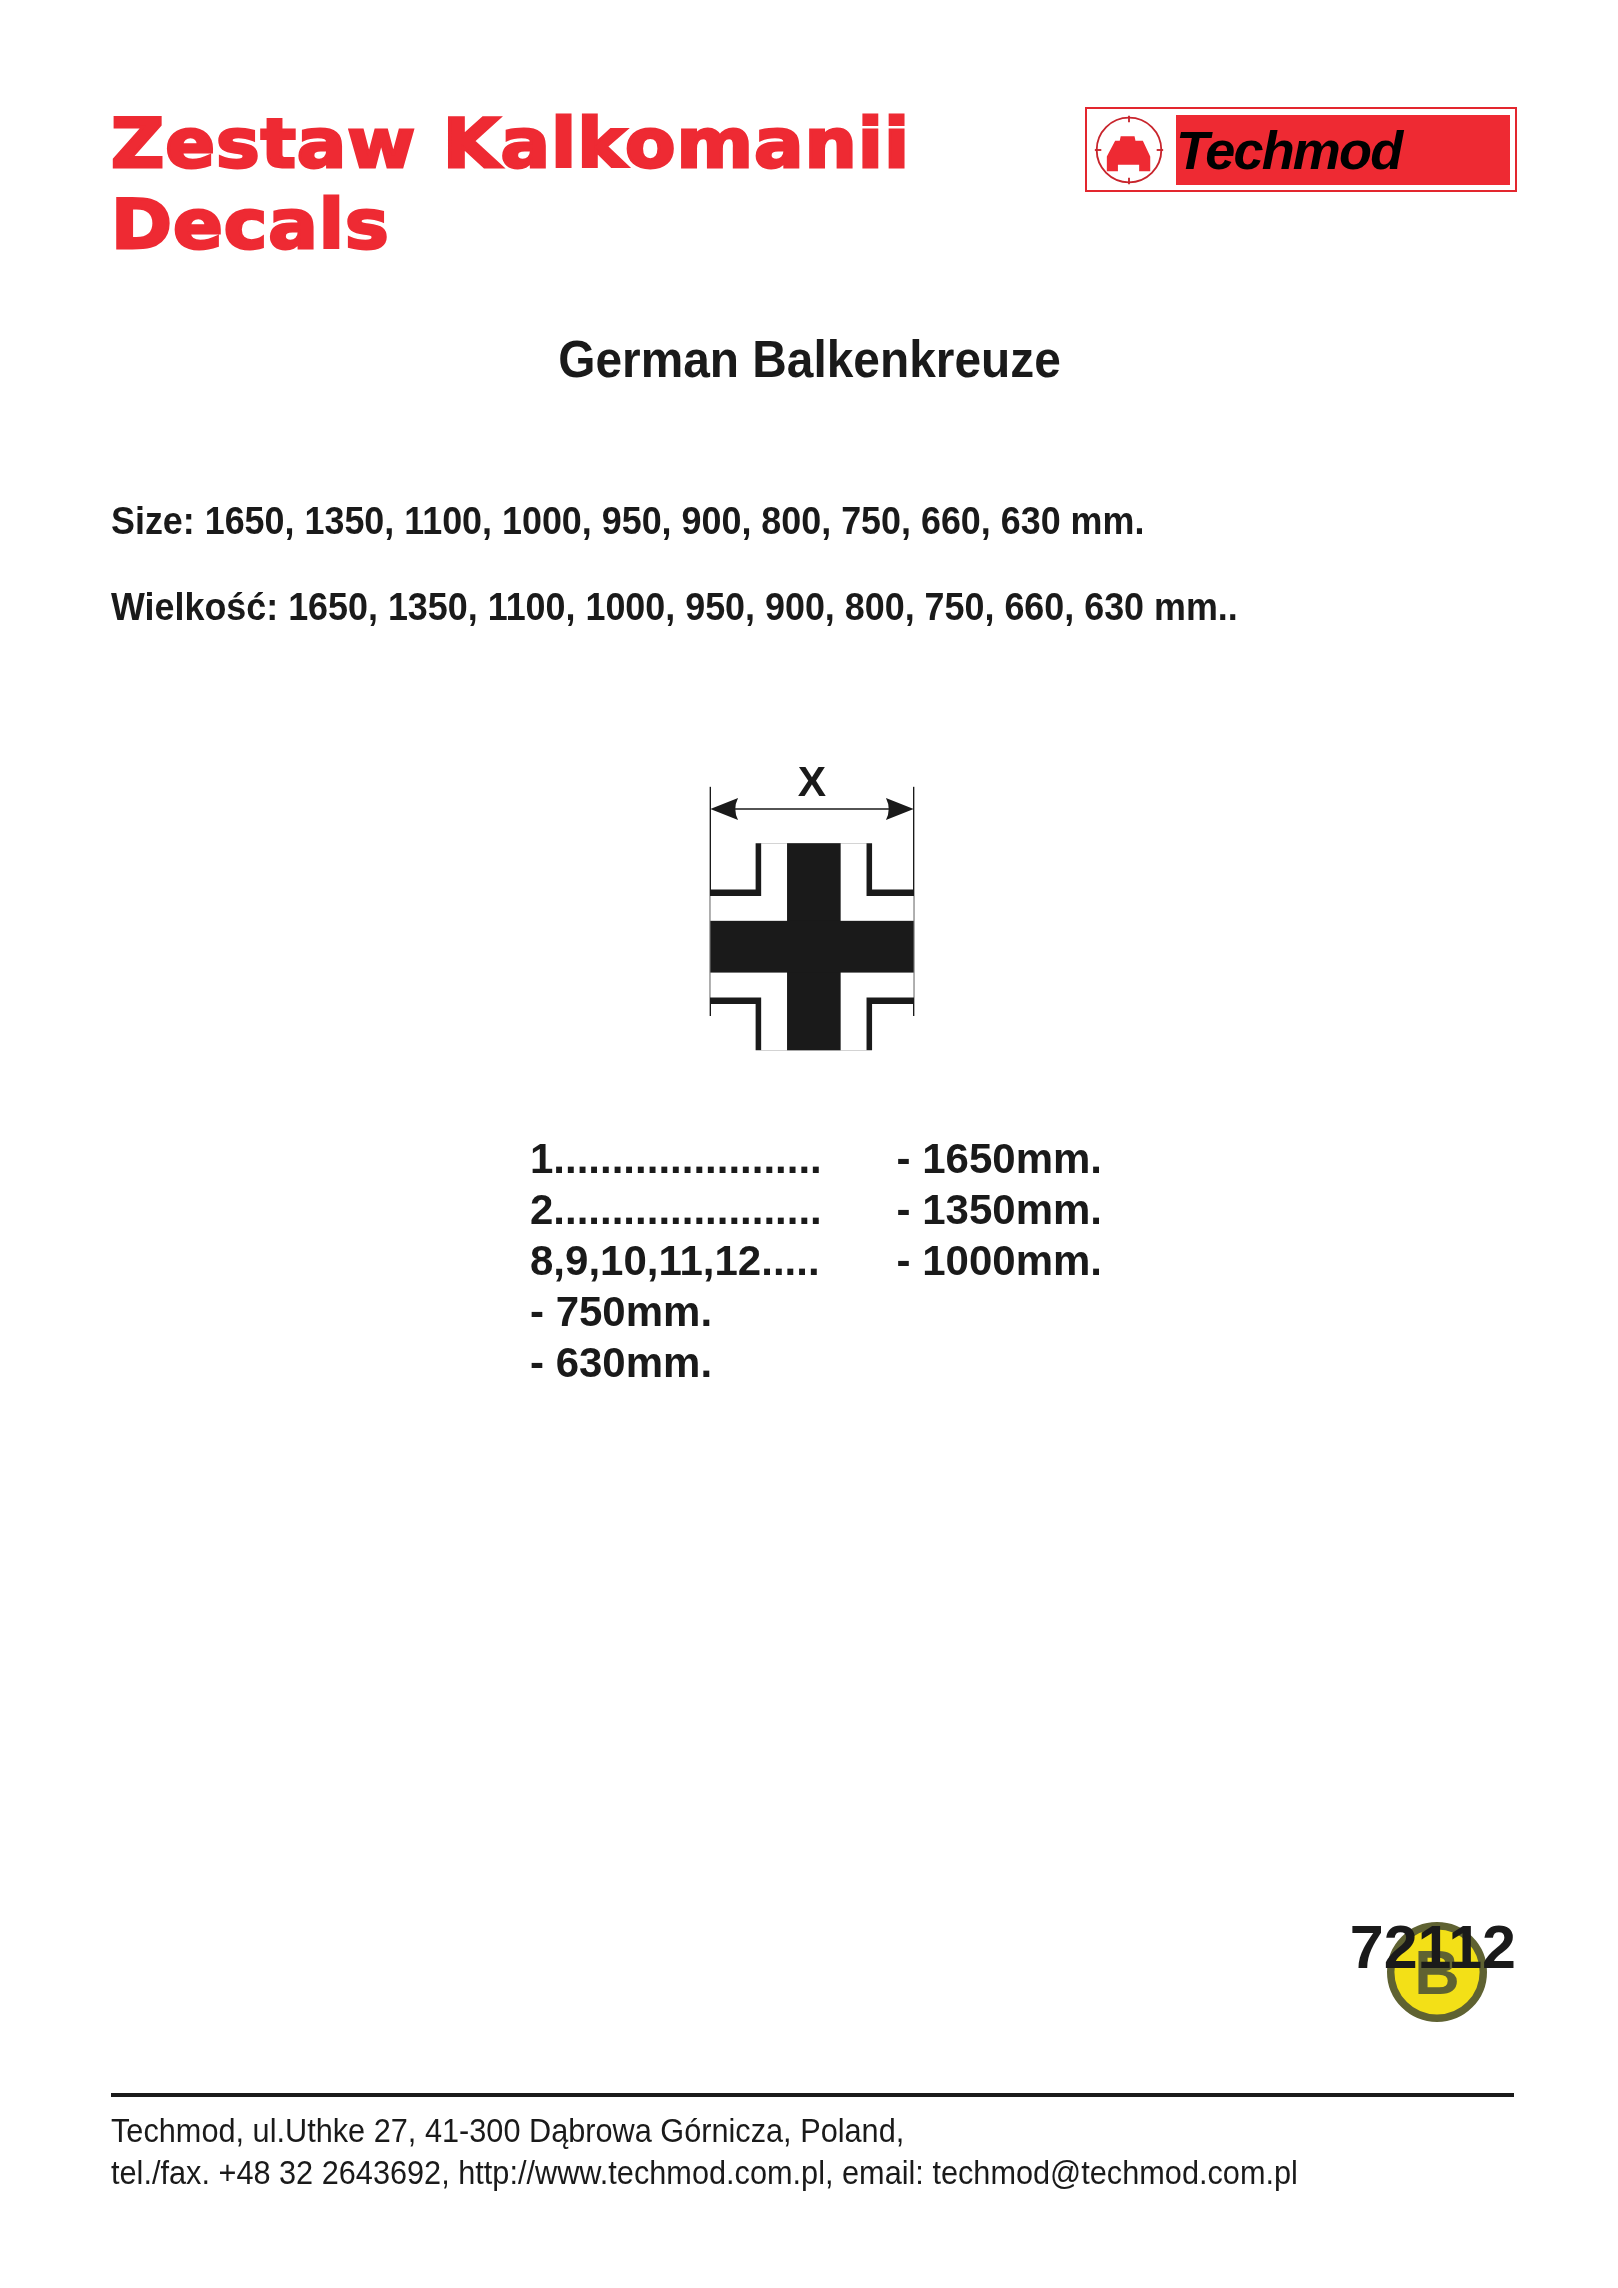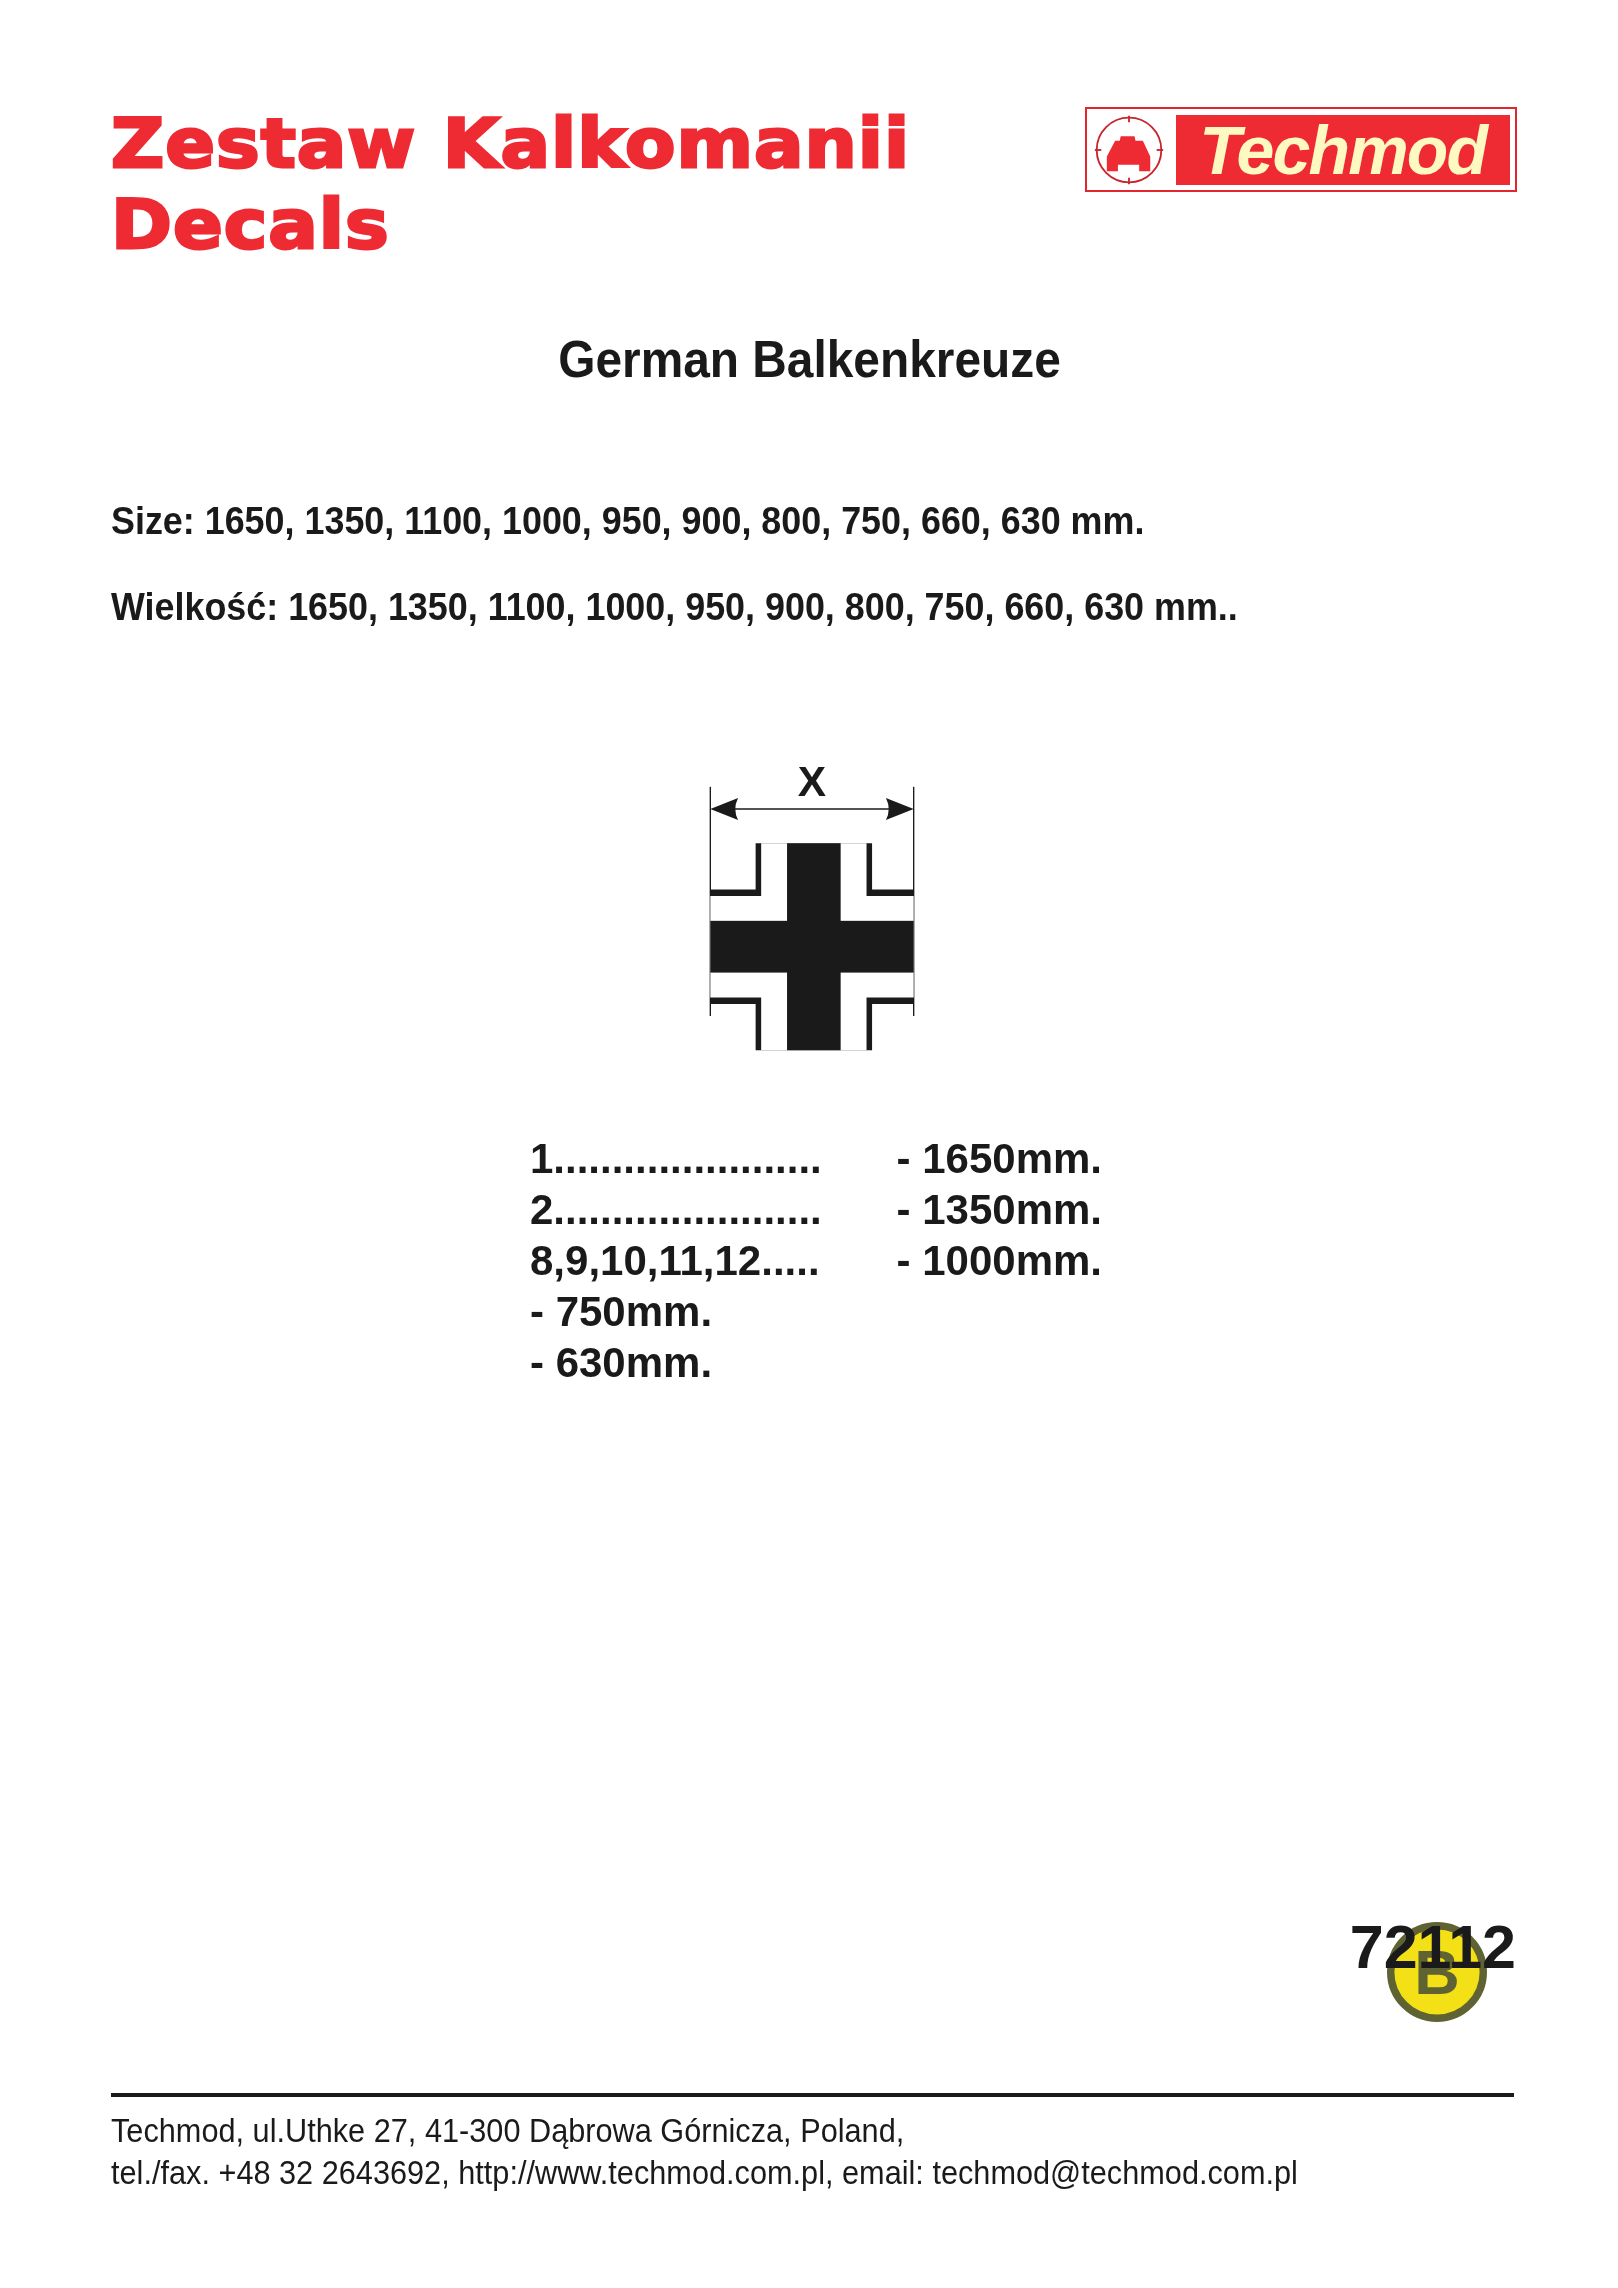--- a/index.html
+++ b/index.html
@@ -14,23 +14,23 @@
     }
     .brand-title div { white-space: nowrap; }
 
     .logo {
       position: absolute; left: 1085px; top: 107px; width: 432px; height: 85px;
       border: 2.8px solid #e3262e; box-sizing: border-box; background: #fff;
     }
     .logo svg.emblem { position: absolute; left: 5.5px; top: 4.6px; width: 72px; height: 72px; }
     .logo .wordmark {
       position: absolute; left: 89px; top: 5.5px; right: 5.5px; bottom: 5.5px;
-      background: #ee2a33; color: #fef9c3;
+      background: #ee2a33; color: #000000;
       font-family: "Liberation Sans", sans-serif; font-weight: 700; font-style: italic;
-      font-size: 68px; line-height: 70px; text-align: center; letter-spacing: -1.8px;
+      font-size: 54px; line-height: 70px; letter-spacing: -1.8px;
       overflow: hidden;
     }
 
     .heading {
       position: absolute; left: 0; width: 1619px; top: 330px; text-align: center;
       font-weight: 700; font-size: 52px; line-height: 59px; color: #1a1a1a;
       transform: scaleX(0.92);
     }
 
     .size-line {

